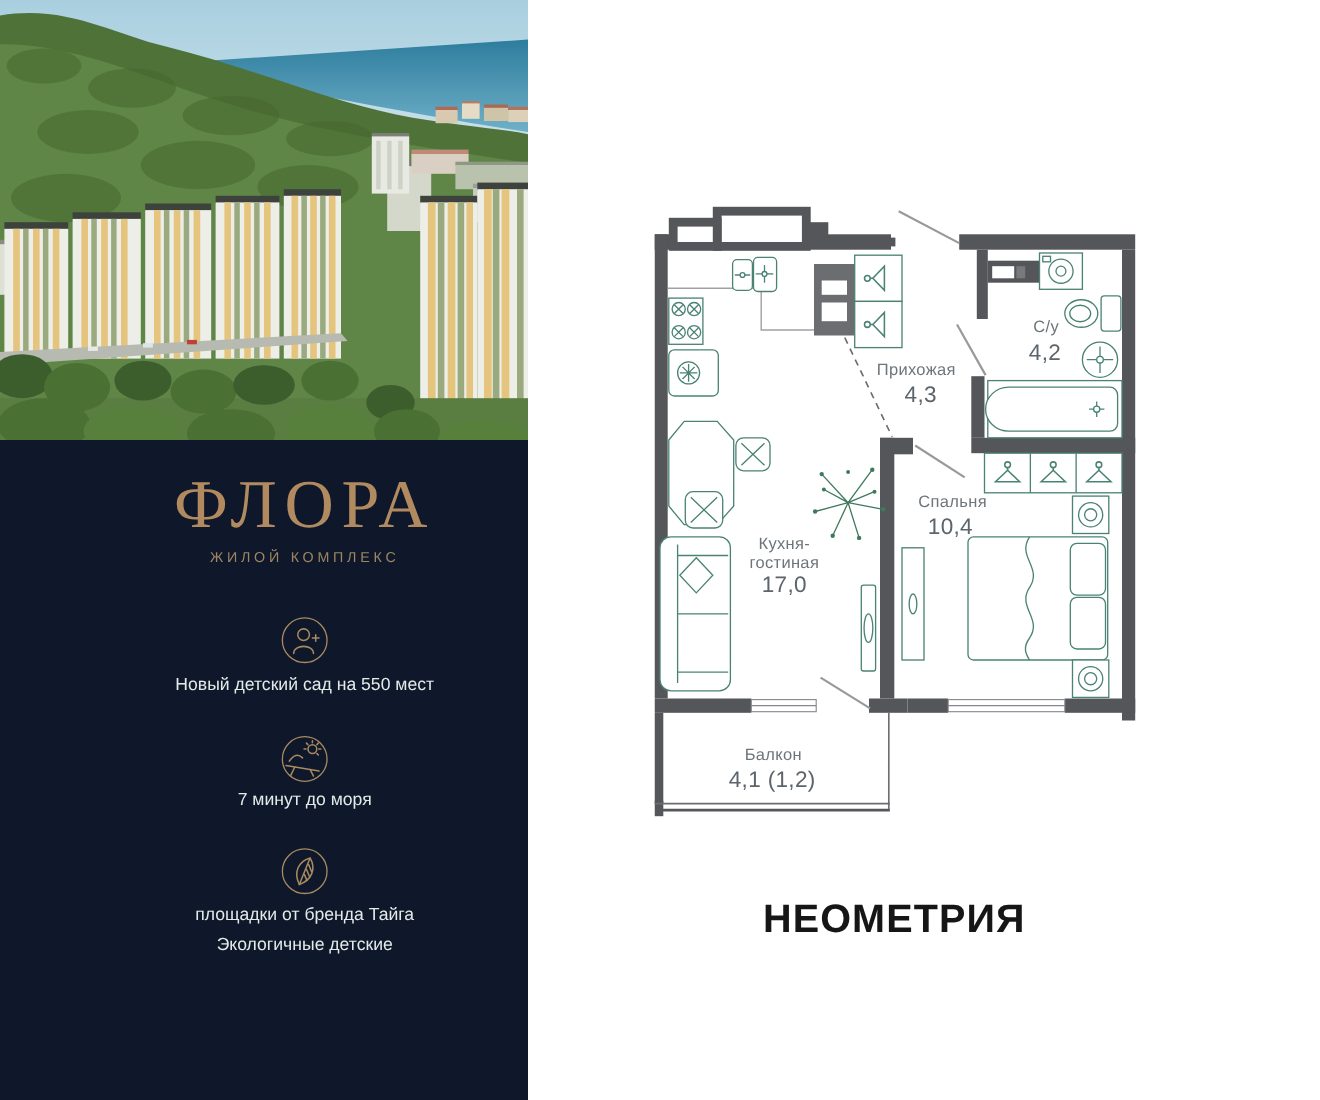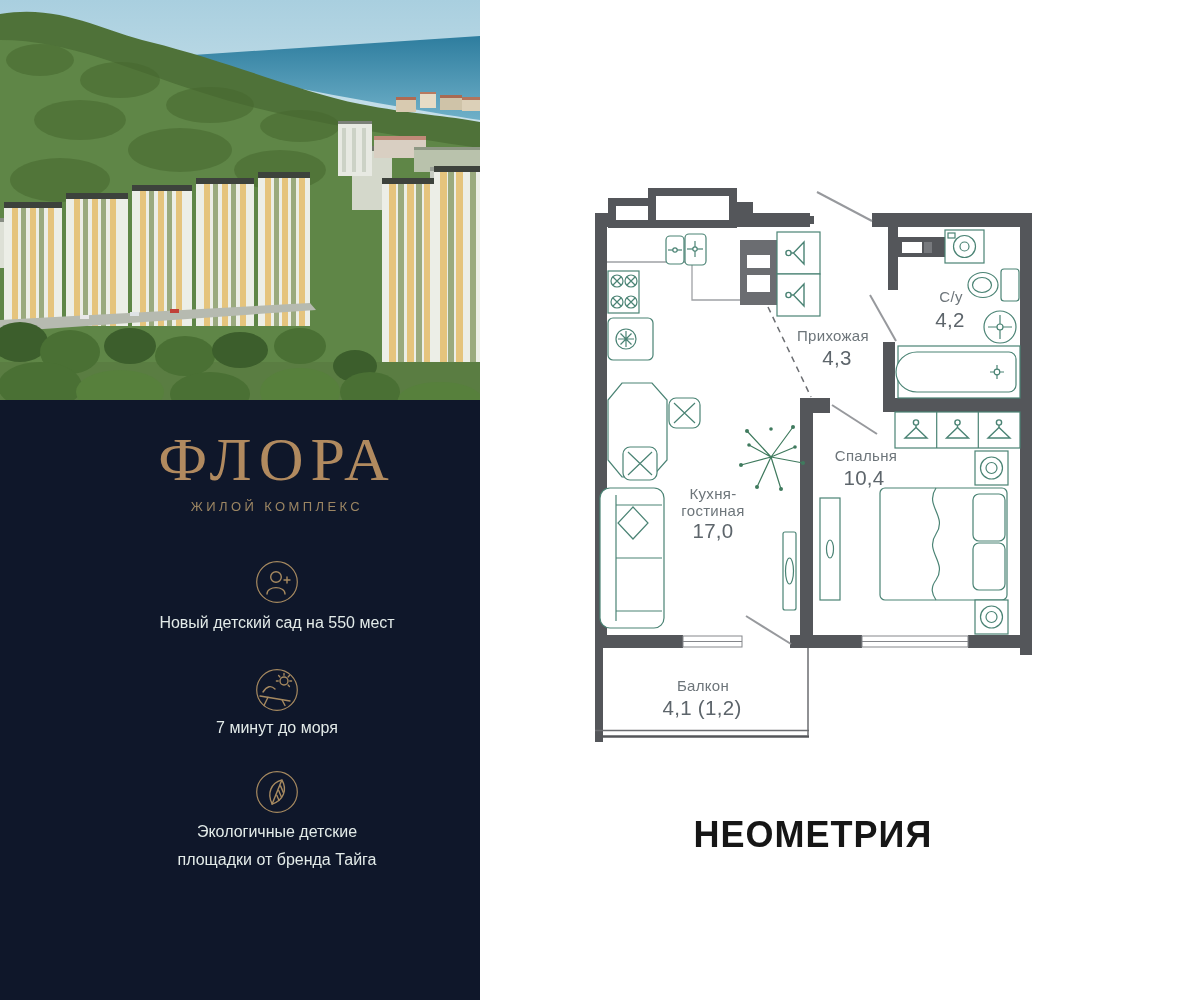--- a/index.html
+++ b/index.html
@@ -207,22 +207,22 @@
         <svg width="44" height="44" viewBox="-22 -22 44 44" fill="none" stroke="#a78a60" stroke-width="1.4" stroke-linecap="round">
           <circle cx="0" cy="0" r="20.3" stroke-width="1.2"></circle>
           <g transform="rotate(22)">
             <path d="M0,-13 C9,-6 9,5 0,13 C-9,5 -9,-6 0,-13 Z"></path>
             <path d="M0,-12 L0,13"></path>
             <path d="M1,-7 L6,-2 M1,-2 L6,3 M1,3 L5,7"></path>
           </g>
         </svg>
       </div>
       <div class="teal-content abs feat-text ft3">
+        <div>площадки от бренда Тайга</div>
         <div>Экологичные детские</div>
-        <div>площадки от бренда Тайга</div>
       </div>
     </div>
   </div>
 
   <div class="plan">
     <svg width="440" height="570" viewBox="0 0 440 570">
       <defs>
         <g id="hang" fill="none" stroke="#4a8374" stroke-width="1.4">
           <circle cx="0" cy="-9.5" r="2.6"></circle>
           <path d="M0,-6.9 L0,-4.5"></path>

